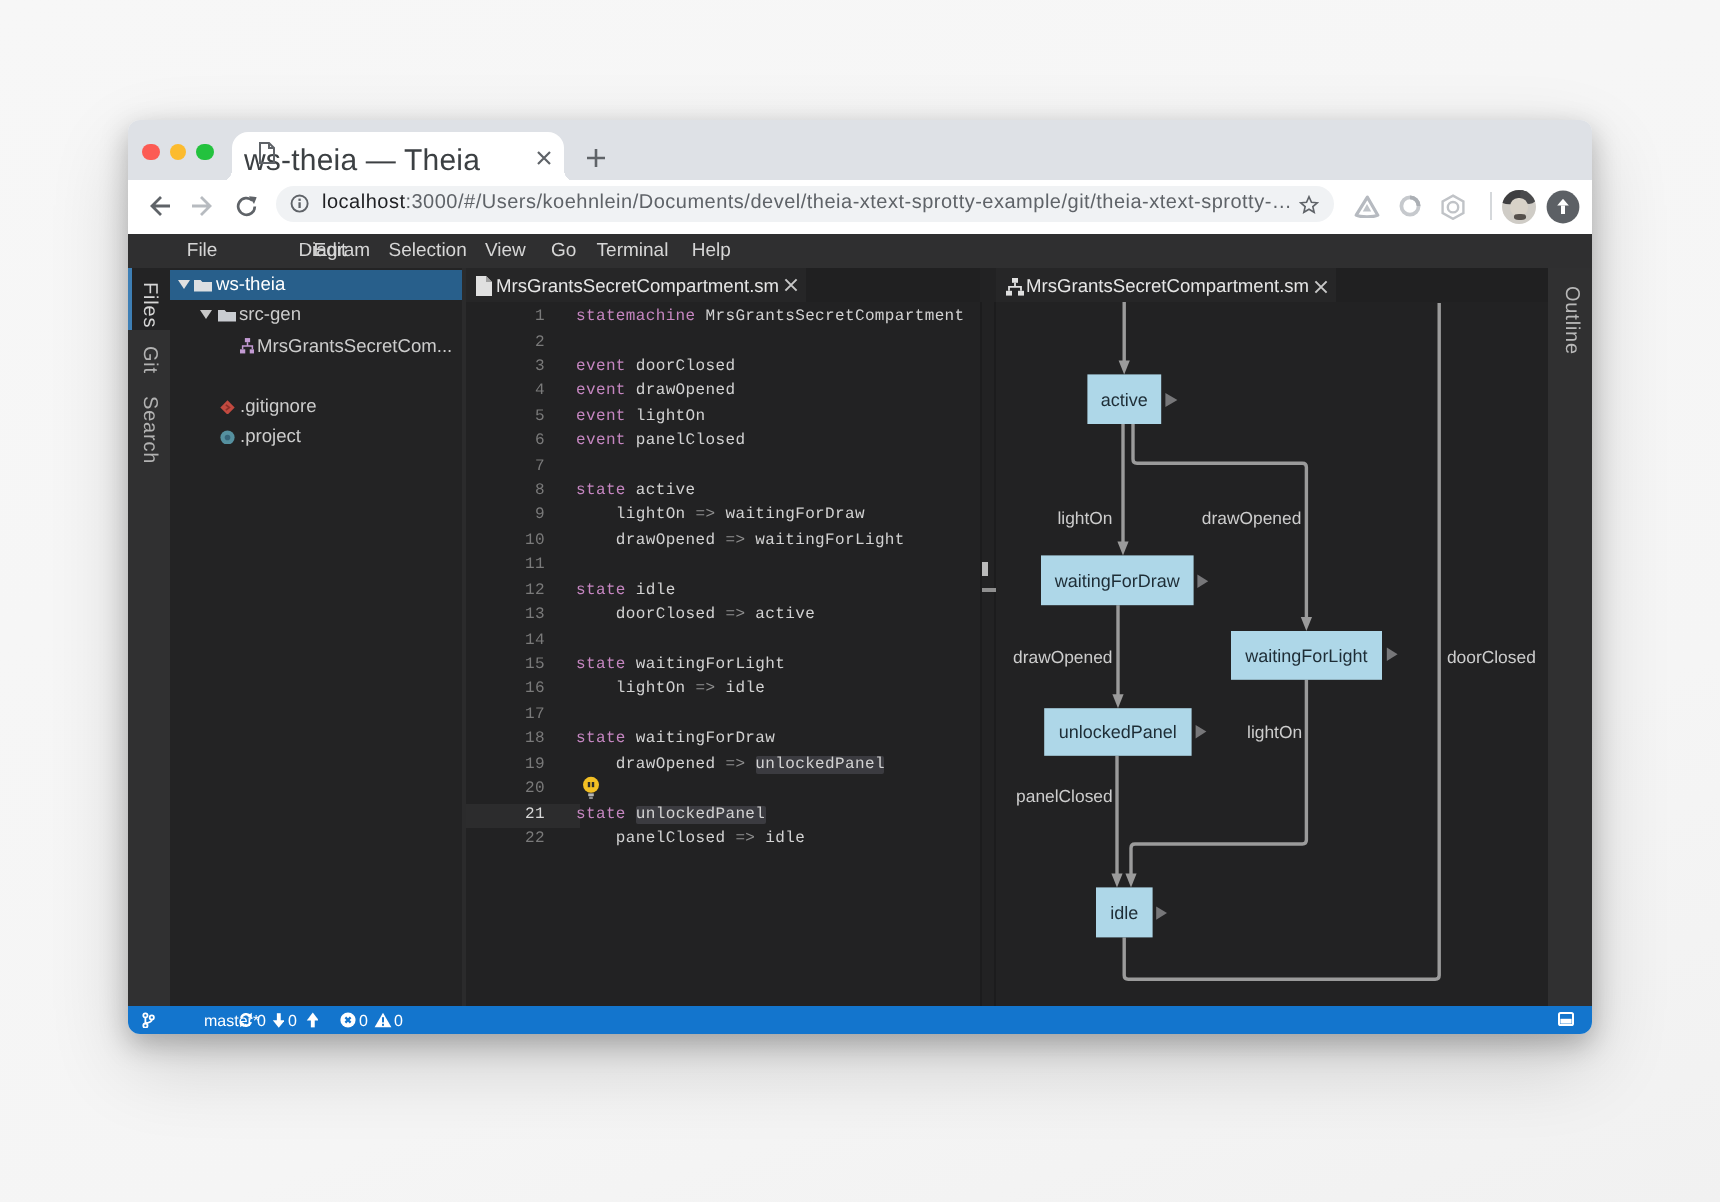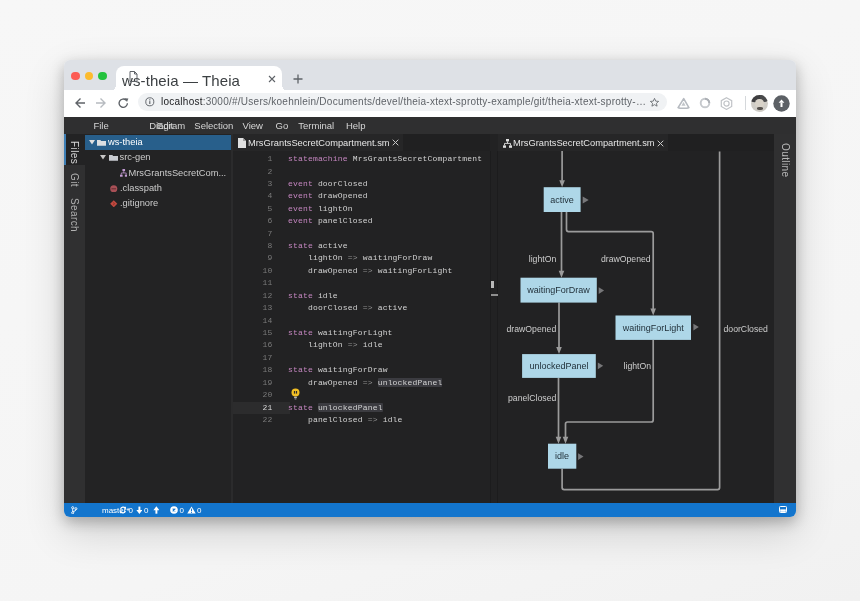--- a/index.html
+++ b/index.html
@@ -185,33 +185,33 @@
     </div>
     <div class="trow" style="top:165.4px;">
       <svg class="abs" style="left:34.5px;top:3.2px;" width="7.5" height="8.5" viewBox="0 0 8 9">
         <rect x="2.6" y="0" width="2.8" height="2.2" fill="#c39bd3"></rect>
             <rect x="0" y="6" width="2.8" height="2.2" fill="#c39bd3"></rect>
             <rect x="5.2" y="6" width="2.8" height="2.2" fill="#c39bd3"></rect>
         <path d="M4 2.2 V4.2 M1.4 6 V4.2 H6.6 V6" stroke="#c39bd3" stroke-width="0.8" fill="none"></path>
       </svg>
       <span class="lbl" style="left:43.5px;">MrsGrantsSecretCom...</span>
     </div>
-    <div class="trow" style="top:180.5px;">
-      <svg class="abs" style="left:25px;top:4px;" width="7.5" height="7.5" viewBox="0 0 8 8">
-            <circle cx="4" cy="4" r="3.8" fill="#a85056"></circle>
-            <rect x="1.6" y="3.3" width="4.8" height="1.4" fill="#73343a"></rect>
-          </svg>
-      <span class="lbl" style="left:35px;">.classpath</span>
-    </div>
     <div class="trow" style="top:195.6px;">
       <svg class="abs" style="left:25px;top:4px;" width="7.5" height="7.5" viewBox="0 0 8 8">
             <rect x="1.3" y="1.3" width="5.4" height="5.4" transform="rotate(45 4 4)" fill="#c24a40"></rect>
             <path d="M3.1 2.6 L5 4 L3.1 5.4" stroke="#8e2f28" stroke-width="0.9" fill="none"></path>
           </svg>
       <span class="lbl" style="left:35px;">.gitignore</span>
+    </div>
+    <div class="trow" style="top:210.7px;">
+      <svg class="abs" style="left:25px;top:4px;" width="7.5" height="7.5" viewBox="0 0 8 8">
+            <circle cx="4" cy="4" r="3.8" fill="#55909f"></circle>
+            <circle cx="4" cy="4" r="1.5" fill="#36657a"></circle>
+          </svg>
+      <span class="lbl" style="left:35px;">.project</span>
     </div>
 
     <div class="abs edtabbar"></div>
     <div class="abs edtab"></div>
     <div class="abs edtabtxt">MrsGrantsSecretCompartment.sm</div>
 
     <svg class="abs" style="left:237.5px;top:138px;" width="8" height="10">
           <path d="M0 0 H5 L8 3 V10 H0 Z" fill="#e0e0e0"></path>
           <path d="M5 0 L5 3 L8 3" fill="#9f9f9f"></path>
         </svg>

